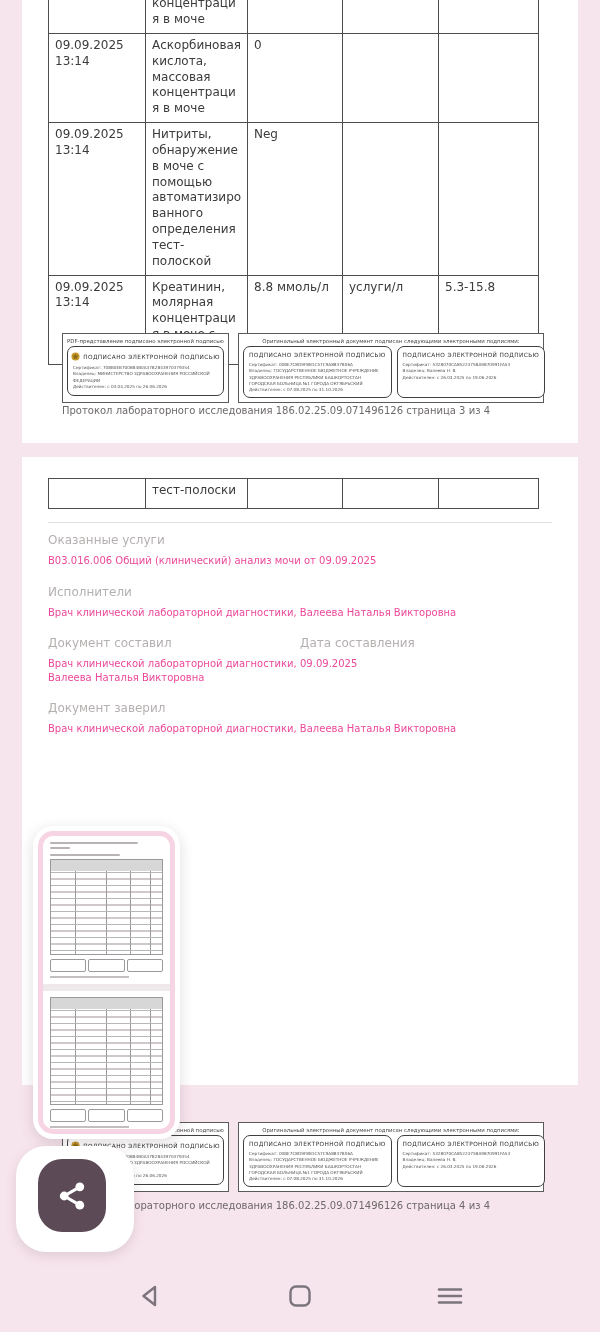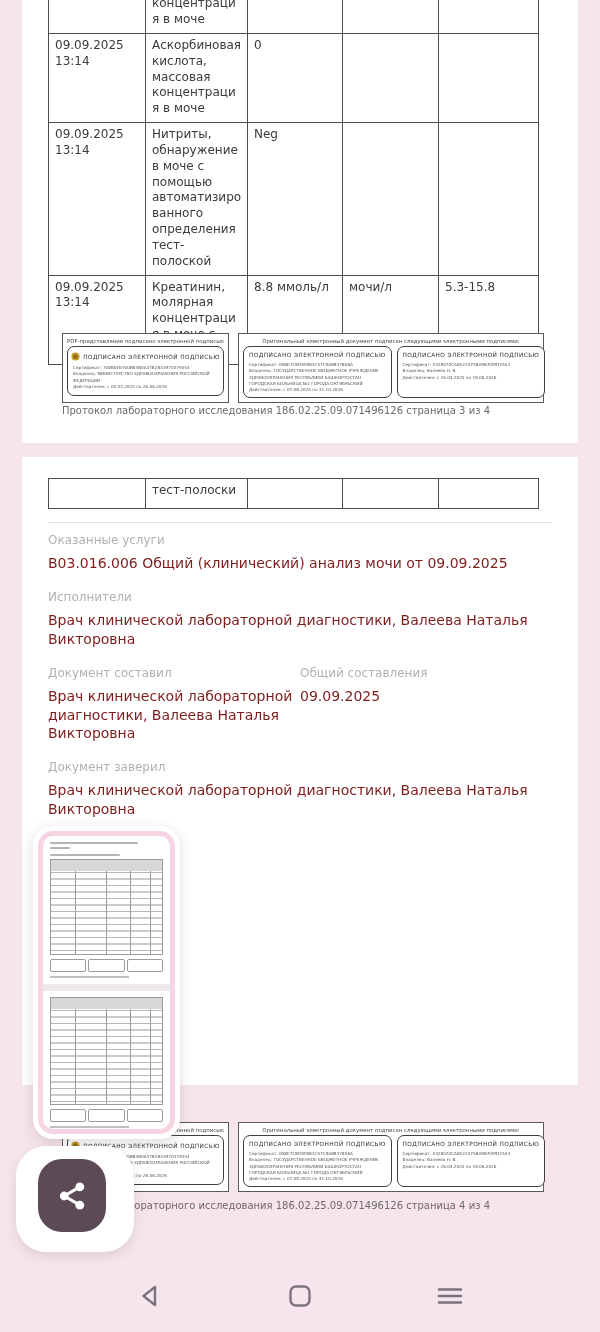--- a/index.html
+++ b/index.html
@@ -38,21 +38,21 @@
   .emblem { width:9px; height:9px; flex:0 0 auto; }
 
   .page-footer { position:absolute; left:40px; font-size:10px; color:#6d6969;text-align:center; }
   .page3 .page-footer { top:405px; }
   .page4 .page-footer { top:743px; }
 
   
   .sections { position:absolute; left:26px; top:65px; width:504px; }
   .divider { height:1px; background:#e5e1e1; margin:0 0 10px; }
   .sec-label { font-size:12px; color:#b5b0b0; margin-bottom:7px; }
-  .sec-value { font-size:14px; color:#7f1d1d; line-height:1.35; margin-bottom:17px; }
+  .sec-value { font-size:10px; color:#ec4899; line-height:1.35; margin-bottom:17px; }
   .two-col { display:flex; }
   .two-col .col-left { width:252px; }
   .two-col .col-right { flex:1; }
 
   
   .thumb { position:absolute; left:33px; top:826px; width:147px; height:313px; background:#ffffff; border-radius:20px; box-shadow:0 4px 14px rgba(90,60,80,.18); padding:5px; }
   .thumb-ring { width:100%; height:100%; border:5px solid #f6d4e3; border-radius:15px; background:#ffffff; overflow:hidden; padding:6px 7px; }
   .mini-page { background:#fff; }
   .m-line { height:2px; background:#b9b4b4; border-radius:1px; margin-bottom:3px; }
   .m-table { border:1px solid #9a9a9a; margin-top:3px;
@@ -105,21 +105,21 @@
         <td class="c1">09.09.2025 13:14</td>
         <td class="c2">Нитриты, обнаружение в моче с помощью автоматизированного определения тест-полоской</td>
         <td class="c3">Neg</td>
         <td class="c4"></td>
         <td class="c5"></td>
       </tr>
       <tr class="r4">
         <td class="c1">09.09.2025 13:14</td>
         <td class="c2">Креатинин, молярная концентрация в моче с помощью</td>
         <td class="c3">8.8 ммоль/л</td>
-        <td class="c4">мочи/л</td>
+        <td class="c4">услуги/л</td>
         <td class="c5">5.3-15.8</td>
       </tr>
     </tbody>
       </table>
 
     <div class="sig-area">
       <div class="sig-box pdf">
         <div class="sig-title">PDF-представление подписано электронной подписью:</div>
         <div class="stamp">
           <div class="stamp-head">
@@ -178,21 +178,21 @@
       <div class="sec-label">Оказанные услуги</div>
       <div class="sec-value">B03.016.006 Общий (клинический) анализ мочи от 09.09.2025</div>
       <div class="sec-label">Исполнители</div>
       <div class="sec-value">Врач клинической лабораторной диагностики, Валеева Наталья Викторовна</div>
       <div class="two-col">
         <div class="col-left">
           <div class="sec-label">Документ составил</div>
           <div class="sec-value">Врач клинической лабораторной диагностики, Валеева Наталья Викторовна</div>
         </div>
         <div class="col-right">
-          <div class="sec-label">Общий составления</div>
+          <div class="sec-label">Дата составления</div>
           <div class="sec-value">09.09.2025</div>
         </div>
       </div>
       <div class="sec-label">Документ заверил</div>
       <div class="sec-value">Врач клинической лабораторной диагностики, Валеева Наталья Викторовна</div>
     </div>
 
     <div class="sig-area">
       <div class="sig-box pdf">
         <div class="sig-title">PDF-представление подписано электронной подписью:</div>

